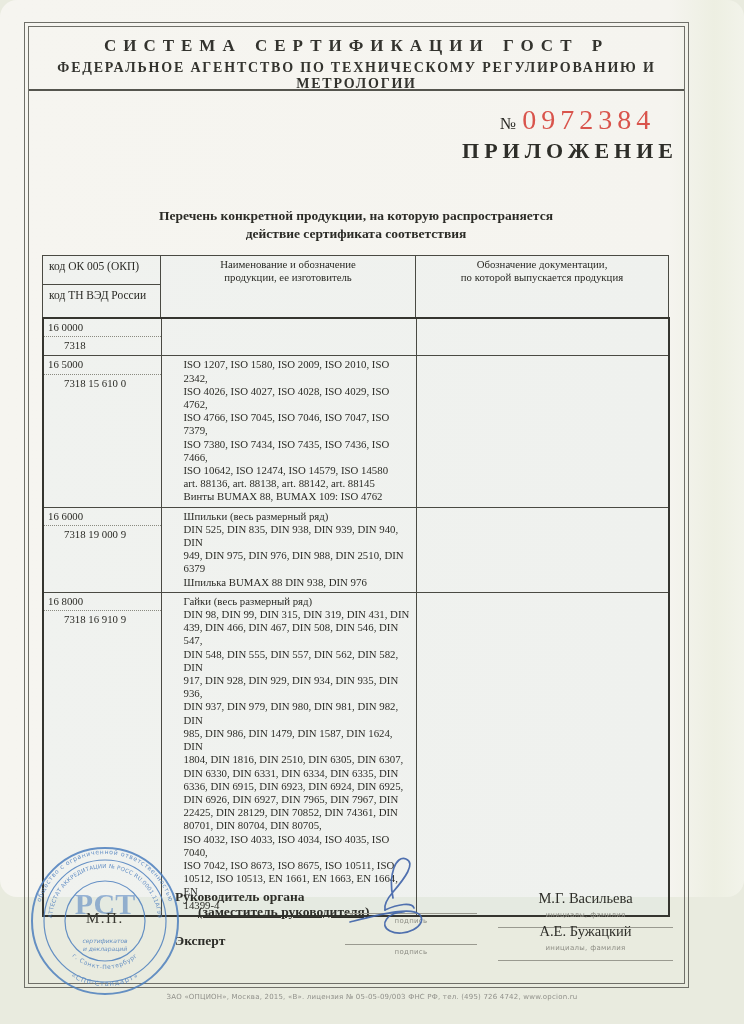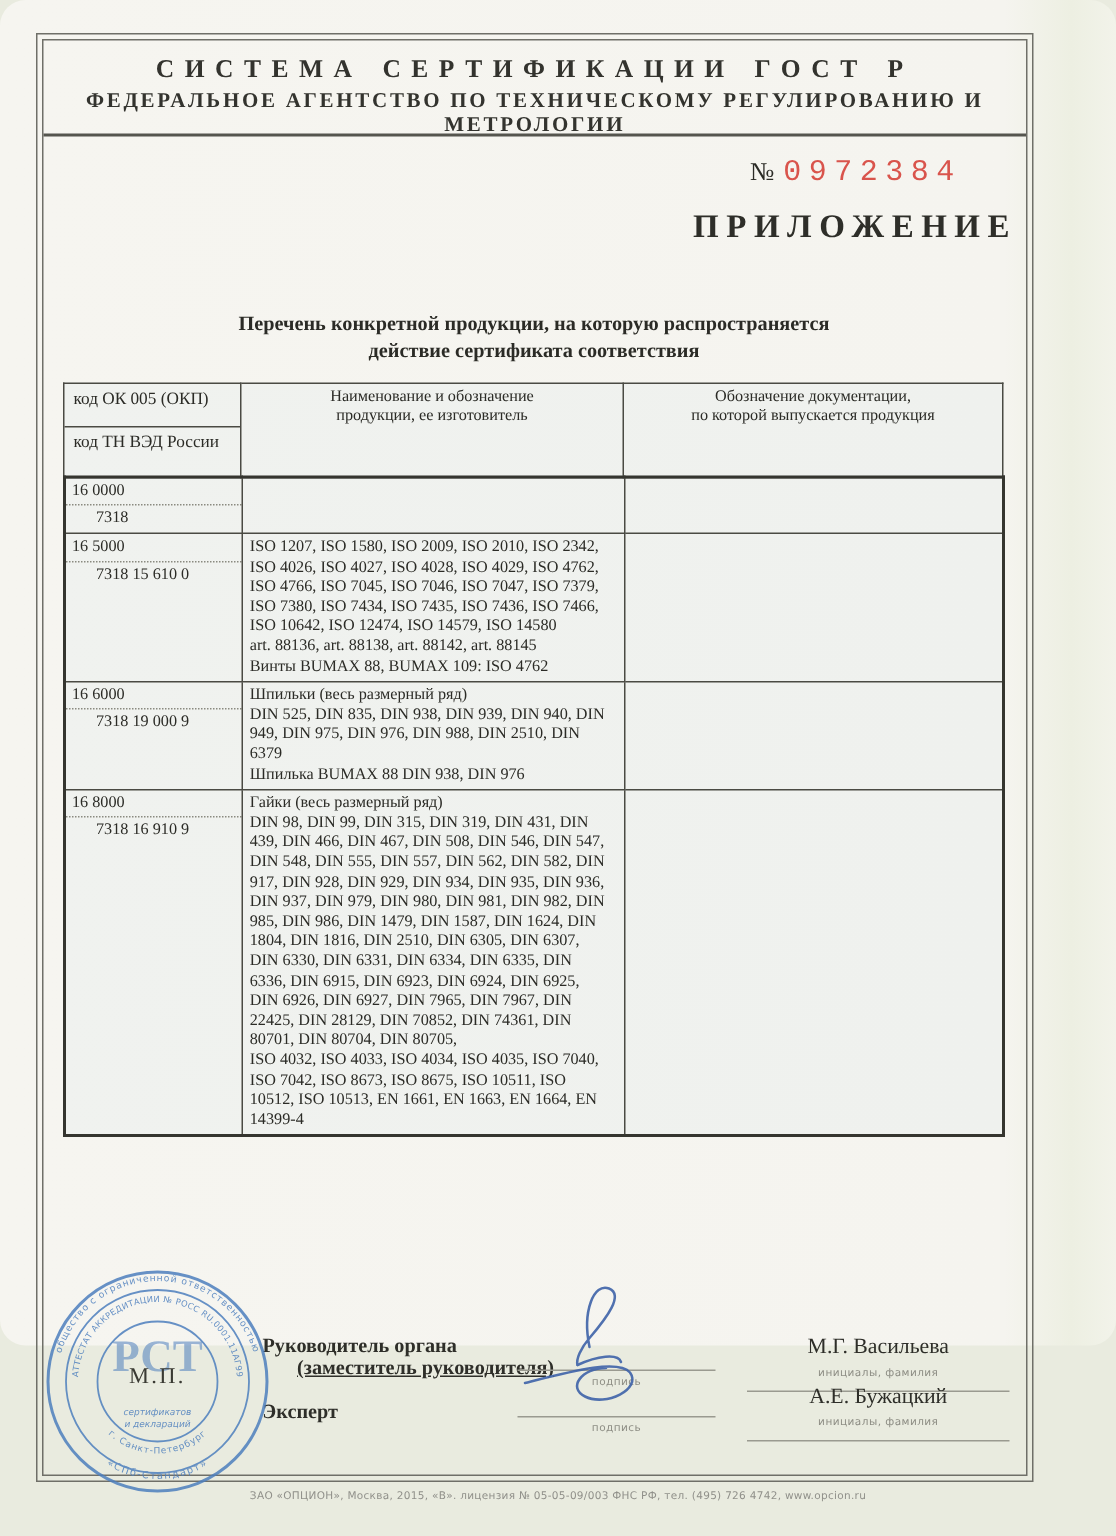--- a/index.html
+++ b/index.html
@@ -38,22 +38,22 @@
     margin-top:4px;
     font-size:14px;font-weight:bold;letter-spacing:1.8px;
     color:#33332e;
   }
   .serial{
     position:absolute;left:500px;top:104px;width:190px;
     white-space:nowrap;
   }
   .serial-label{font-size:17px;color:#2b2b26;}
   .serial-value{
-    font-family:Liberation Mono, monospace;
-    font-size:20px;letter-spacing:5px;color:#d9544c;margin-left:6px;text-align:center;
+    font-family:Liberation Serif, serif;
+    font-size:28px;letter-spacing:5px;color:#d9544c;margin-left:6px;text-align:center;
   }
   .doc-title{
     position:absolute;left:14px;top:138px;width:664px;text-align:right;
     font-size:22px;font-weight:bold;letter-spacing:5px;color:#2e2e29;
   }
   .cert-line{
     position:absolute;left:24px;top:174px;width:664px;text-align:center;
     font-size:14.5px;font-weight:bold;
   }
   .cert-number{
@@ -76,21 +76,21 @@
   .head-c1{padding:0;}
   .head-c1 .sub{padding:4px 6px 2px 6px;height:22px;font-size:11.5px;}
   .head-c1 .sub:first-child{border-bottom:1px solid #4a4a43;}
   .head-center{
     text-align:center;vertical-align:middle;
     font-size:12px;line-height:15px;white-space:pre-line;padding:2px 6px;
   }
   .code-cell{padding:0;}
   .code-top{padding:2px 18px 2px 4px;border-bottom:1px dotted #8a8a80;}
   .code-bottom{padding:2px 5px 3px 20px;}
-  .prod-cell{padding:2px 4px 3px 5px;white-space:pre-line;margin-left:43px;}
+  .prod-cell{padding:2px 4px 3px 22px;white-space:pre-line;margin-left:43px;}
   .doc-cell{padding:2px 4px;}
   
   .sig-label{position:absolute;font-size:13.5px;font-weight:bold;color:#2e2e29;white-space:nowrap;}
   .underlined{text-decoration:underline;}
   .sig-line{position:absolute;border-bottom:1px solid #9a9a90;}
   .small-caption{
     position:absolute;font-family:"DejaVu Sans",sans-serif;
     font-size:7px;color:#8d8d84;text-align:center;letter-spacing:0.3px;
   }
   .sig-name{

